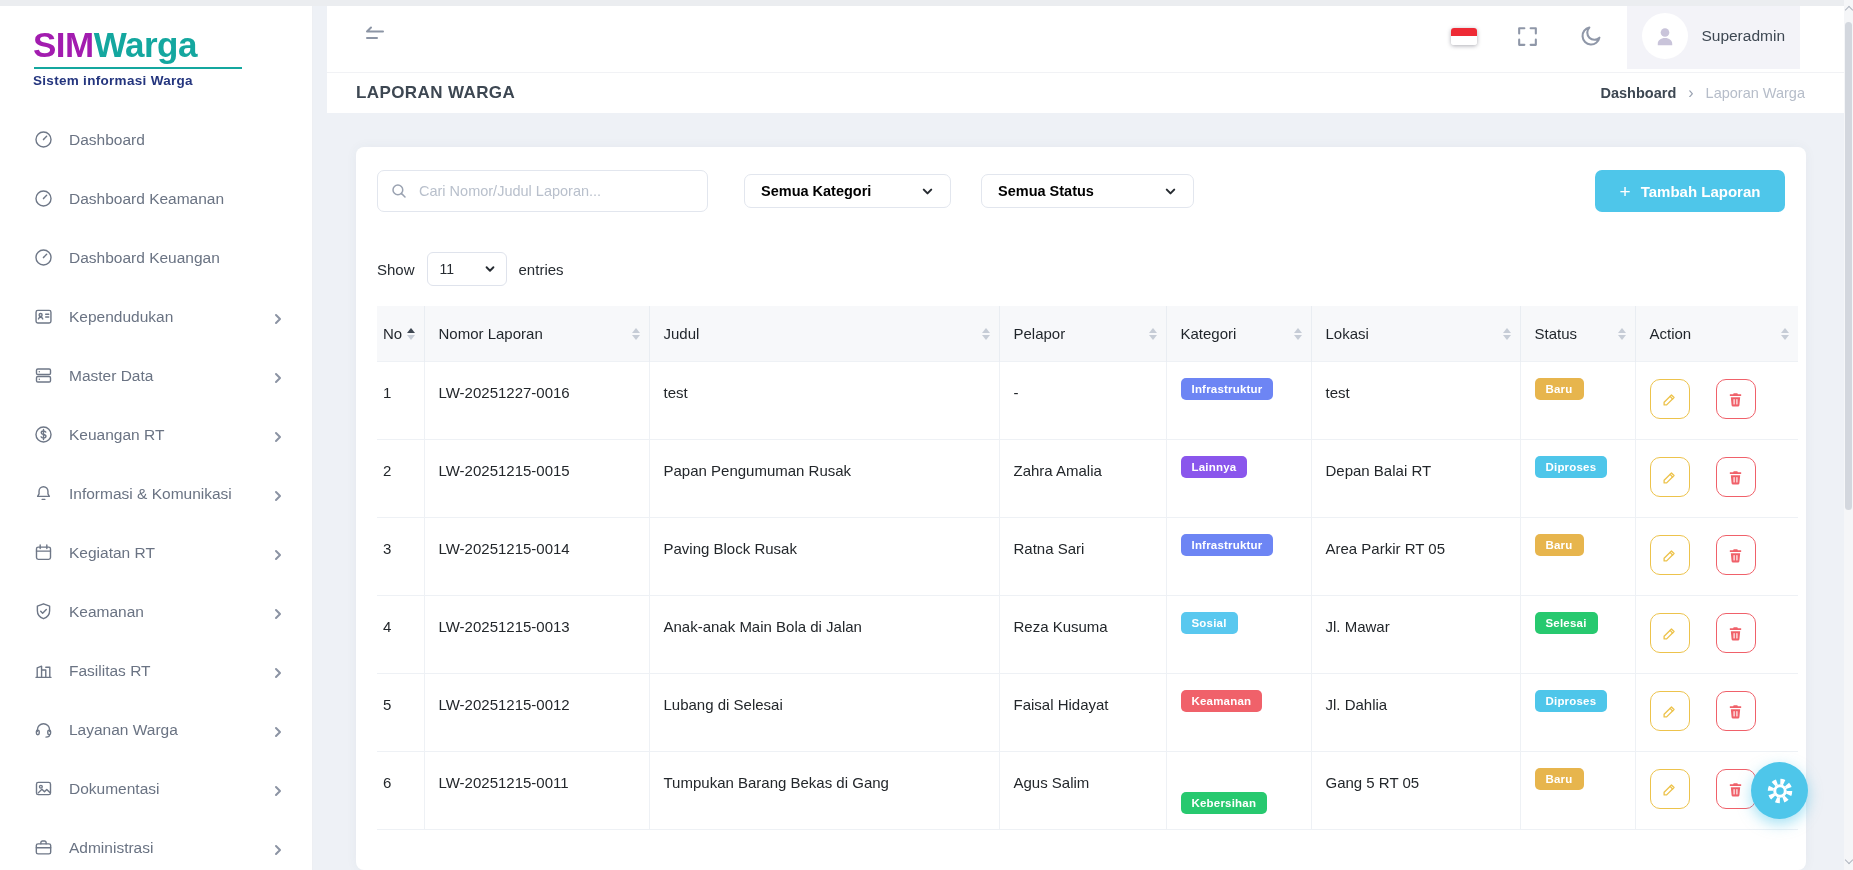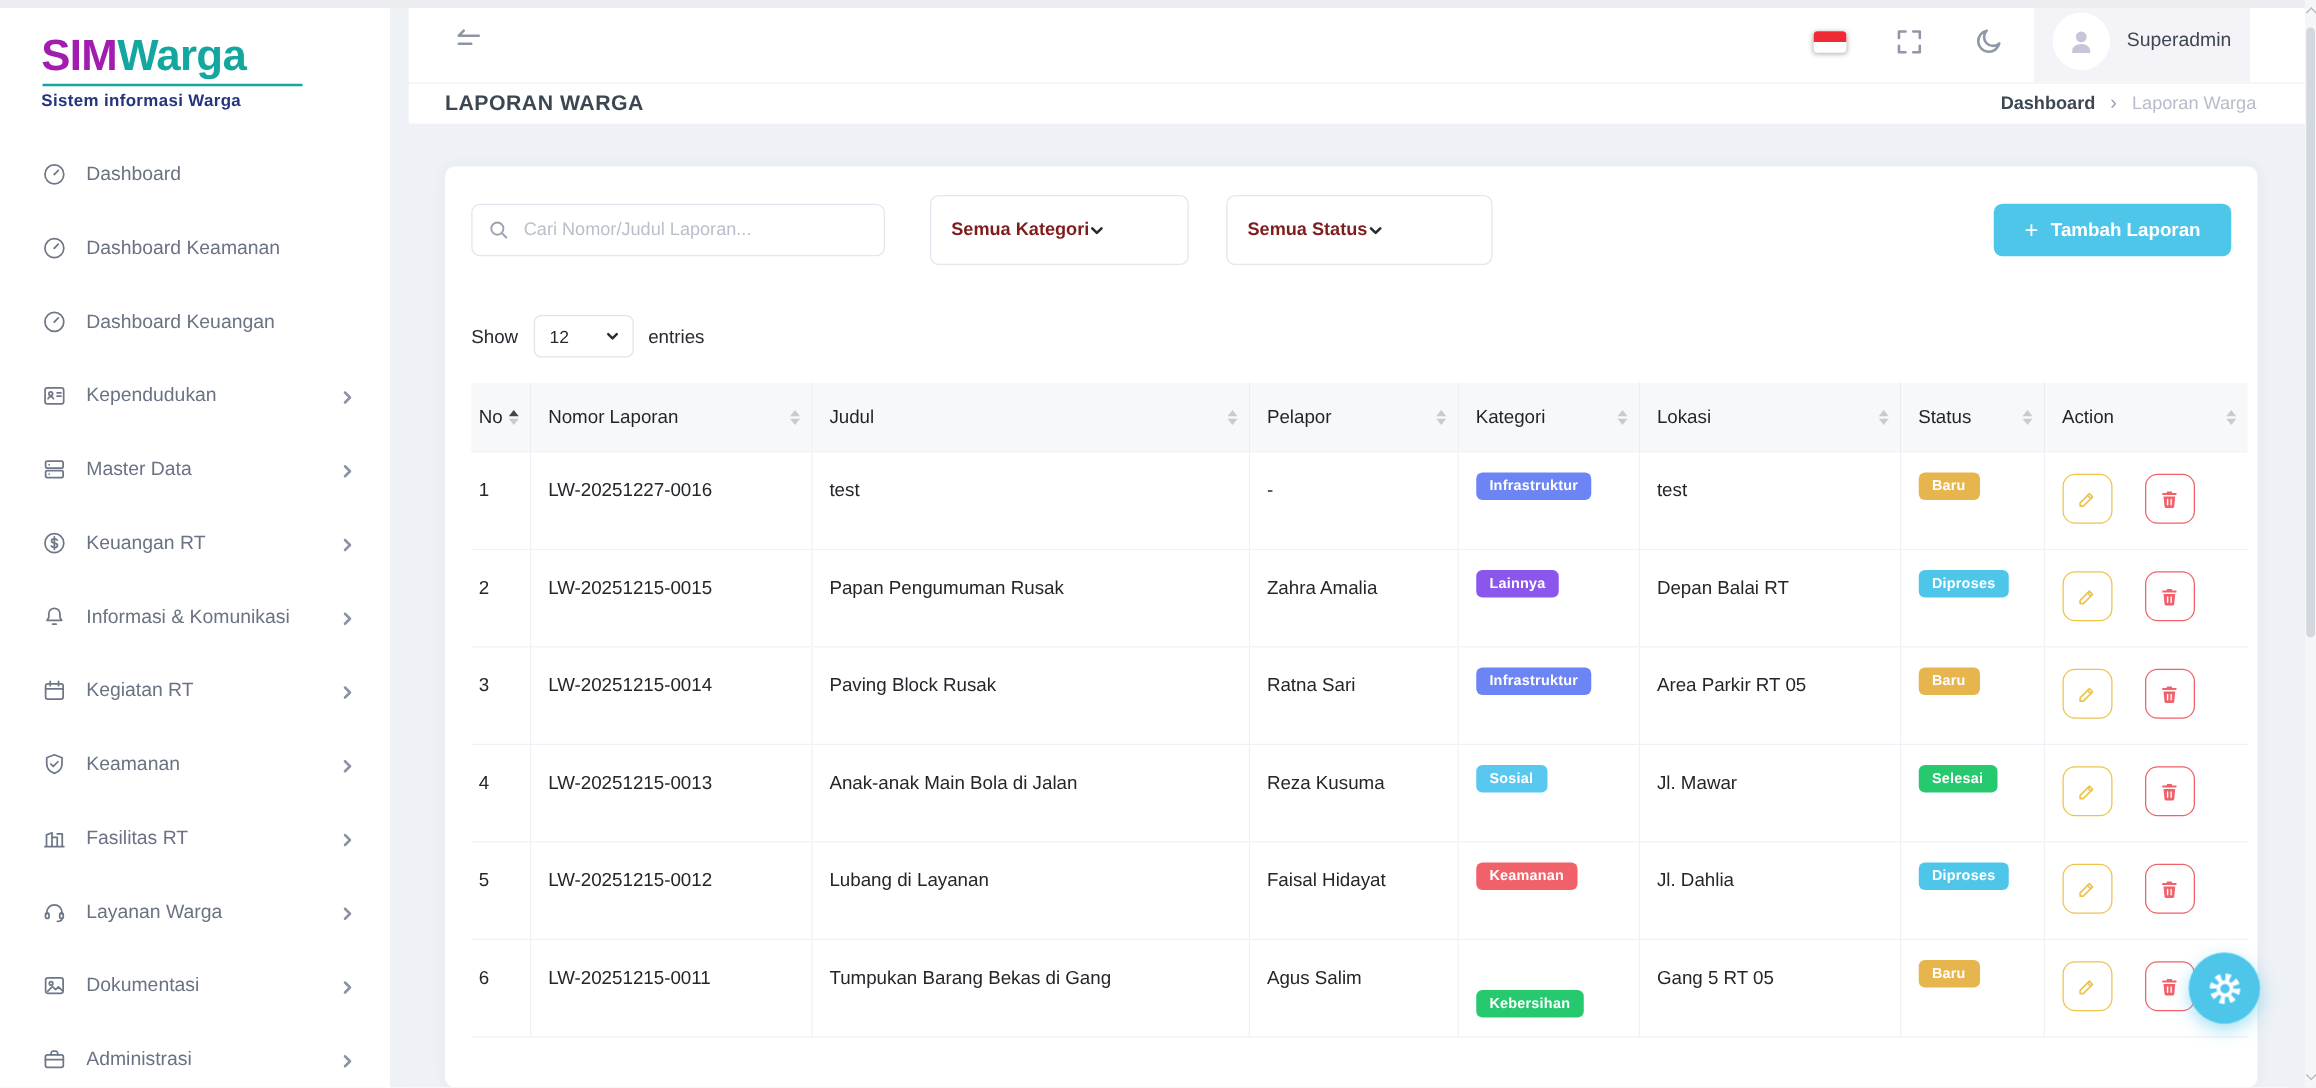--- a/index.html
+++ b/index.html
@@ -51,21 +51,21 @@
 
   .content { flex:1; background:#eef1f6; padding:34px 47px 0 29px; position:relative; }
   .card { background:#fff; border-radius:8px; padding:23px 21px 40px; box-shadow:0 0 12px rgba(60,70,90,.05); min-height:700px; }
 
   
   .filter-row { display:flex; align-items:center; }
   .search-wrap { position:relative; width:331px; }
   .search-wrap svg { position:absolute; left:13px; top:12px; width:18px; height:18px; stroke:#9aa2b1; stroke-width:2; fill:none; stroke-linecap:round; }
   .search-input { width:331px; height:42px; border:1px solid #e2e6ee; border-radius:7px; padding:0 12px 0 41px; font-size:14.5px; font-family:inherit; color:#2a2f36; outline:none; }
   .search-input::placeholder { color:#b9c0cc; }
-  .selectbox { height:56px; border:1px solid #e2e6ee; border-radius:7px; display:flex; align-items:center; justify-content:flex-start; padding:0 16px; font-size:14.5px; font-weight:600; color:#7f1d1d; cursor:pointer; background:#fff; }
+  .selectbox { height:34px; border:1px solid #e2e6ee; border-radius:7px; display:flex; align-items:center; justify-content:space-between; padding:0 16px; font-size:14.5px; font-weight:600; color:#000000; cursor:pointer; background:#fff; }
   .sel-kategori { width:207px; margin-left:36px; }
   .sel-status { width:213px; margin-left:30px; }
   .selectbox svg { width:13px; height:13px; stroke:#262b31; stroke-width:2.2; fill:none; stroke-linecap:round; stroke-linejoin:round; }
   .add-btn { margin-left:auto; width:190px; height:42px; border:none; border-radius:7px; color:#fff; font-size:15px; font-weight:600; font-family:inherit; display:flex; align-items:center; justify-content:center; gap:10px; cursor:pointer; }
   .add-btn .plus { font-size:19px; font-weight:400; line-height:1; }
 
   
   .entries-row { margin-top:40px; display:flex; align-items:center; font-size:15px; color:#262b31; }
   .entries-select { width:80px; height:34px; border:1px solid #dfe3ec; border-radius:6px; margin:0 12px; padding:0 10px 0 12px; font-size:14px; display:flex; align-items:center; justify-content:space-between; cursor:pointer; background:#fff; }
   .entries-select svg { width:12px; height:12px; stroke:#262b31; stroke-width:2.2; fill:none; stroke-linecap:round; stroke-linejoin:round; }
@@ -342,21 +342,21 @@
           </div>
           <button class="add-btn" style="background: rgb(78, 198, 234);">
             <span class="plus">+</span>
             <span>Tambah Laporan</span>
           </button>
         </div>
 
         <div class="entries-row">
           <span>Show</span>
           <div class="entries-select">
-            <span>12</span>
+            <span>11</span>
             <svg viewBox="0 0 14 14">
                 <path d="M3 5l4 4 4-4"></path>
               </svg>
           </div>
           <span>entries</span>
         </div>
 
         <table>
           <colgroup>
             <col style="width:47px">
@@ -485,21 +485,21 @@
                     <svg viewBox="0 0 24 24">
                       <path fill="#f0616a" d="M9.4 3h5.2l.7 1.7H20v2.4H4V4.7h4.7z"></path>
                       <path fill="#f0616a" d="M5.4 8.7h13.2L17.5 20a2 2 0 0 1-2 1.8H8.5a2 2 0 0 1-2-1.8z"></path>
                       <path d="M10 12v6.2M14 12v6.2" stroke="#fff" stroke-width="1.6" stroke-linecap="round"></path>
                     </svg>
                   </span></td>
               </tr>
               <tr>
                 <td>5</td>
                 <td>LW-20251215-0012</td>
-                <td>Lubang di Layanan</td>
+                <td>Lubang di Selesai</td>
                 <td>Faisal Hidayat</td>
                 <td class="badge-cell"><span class="badge" style="background: rgb(240, 97, 106);">Keamanan</span></td>
                 <td>Jl. Dahlia</td>
                 <td class="badge-cell"><span class="badge" style="background: rgb(78, 198, 234);">Diproses</span></td>
                 <td class="action-cell"><span class="btn-icon btn-edit">
                     <svg viewBox="0 0 24 24" fill="none" stroke="#edc34c" stroke-width="1.9" stroke-linecap="round" stroke-linejoin="round">
                       <path d="M14.8 5.6l3.6 3.6L8 19.6H4.4V16z"></path>
                       <path d="M12.8 7.6l3.6 3.6"></path>
                     </svg>
                   </span><span class="btn-icon btn-del">

